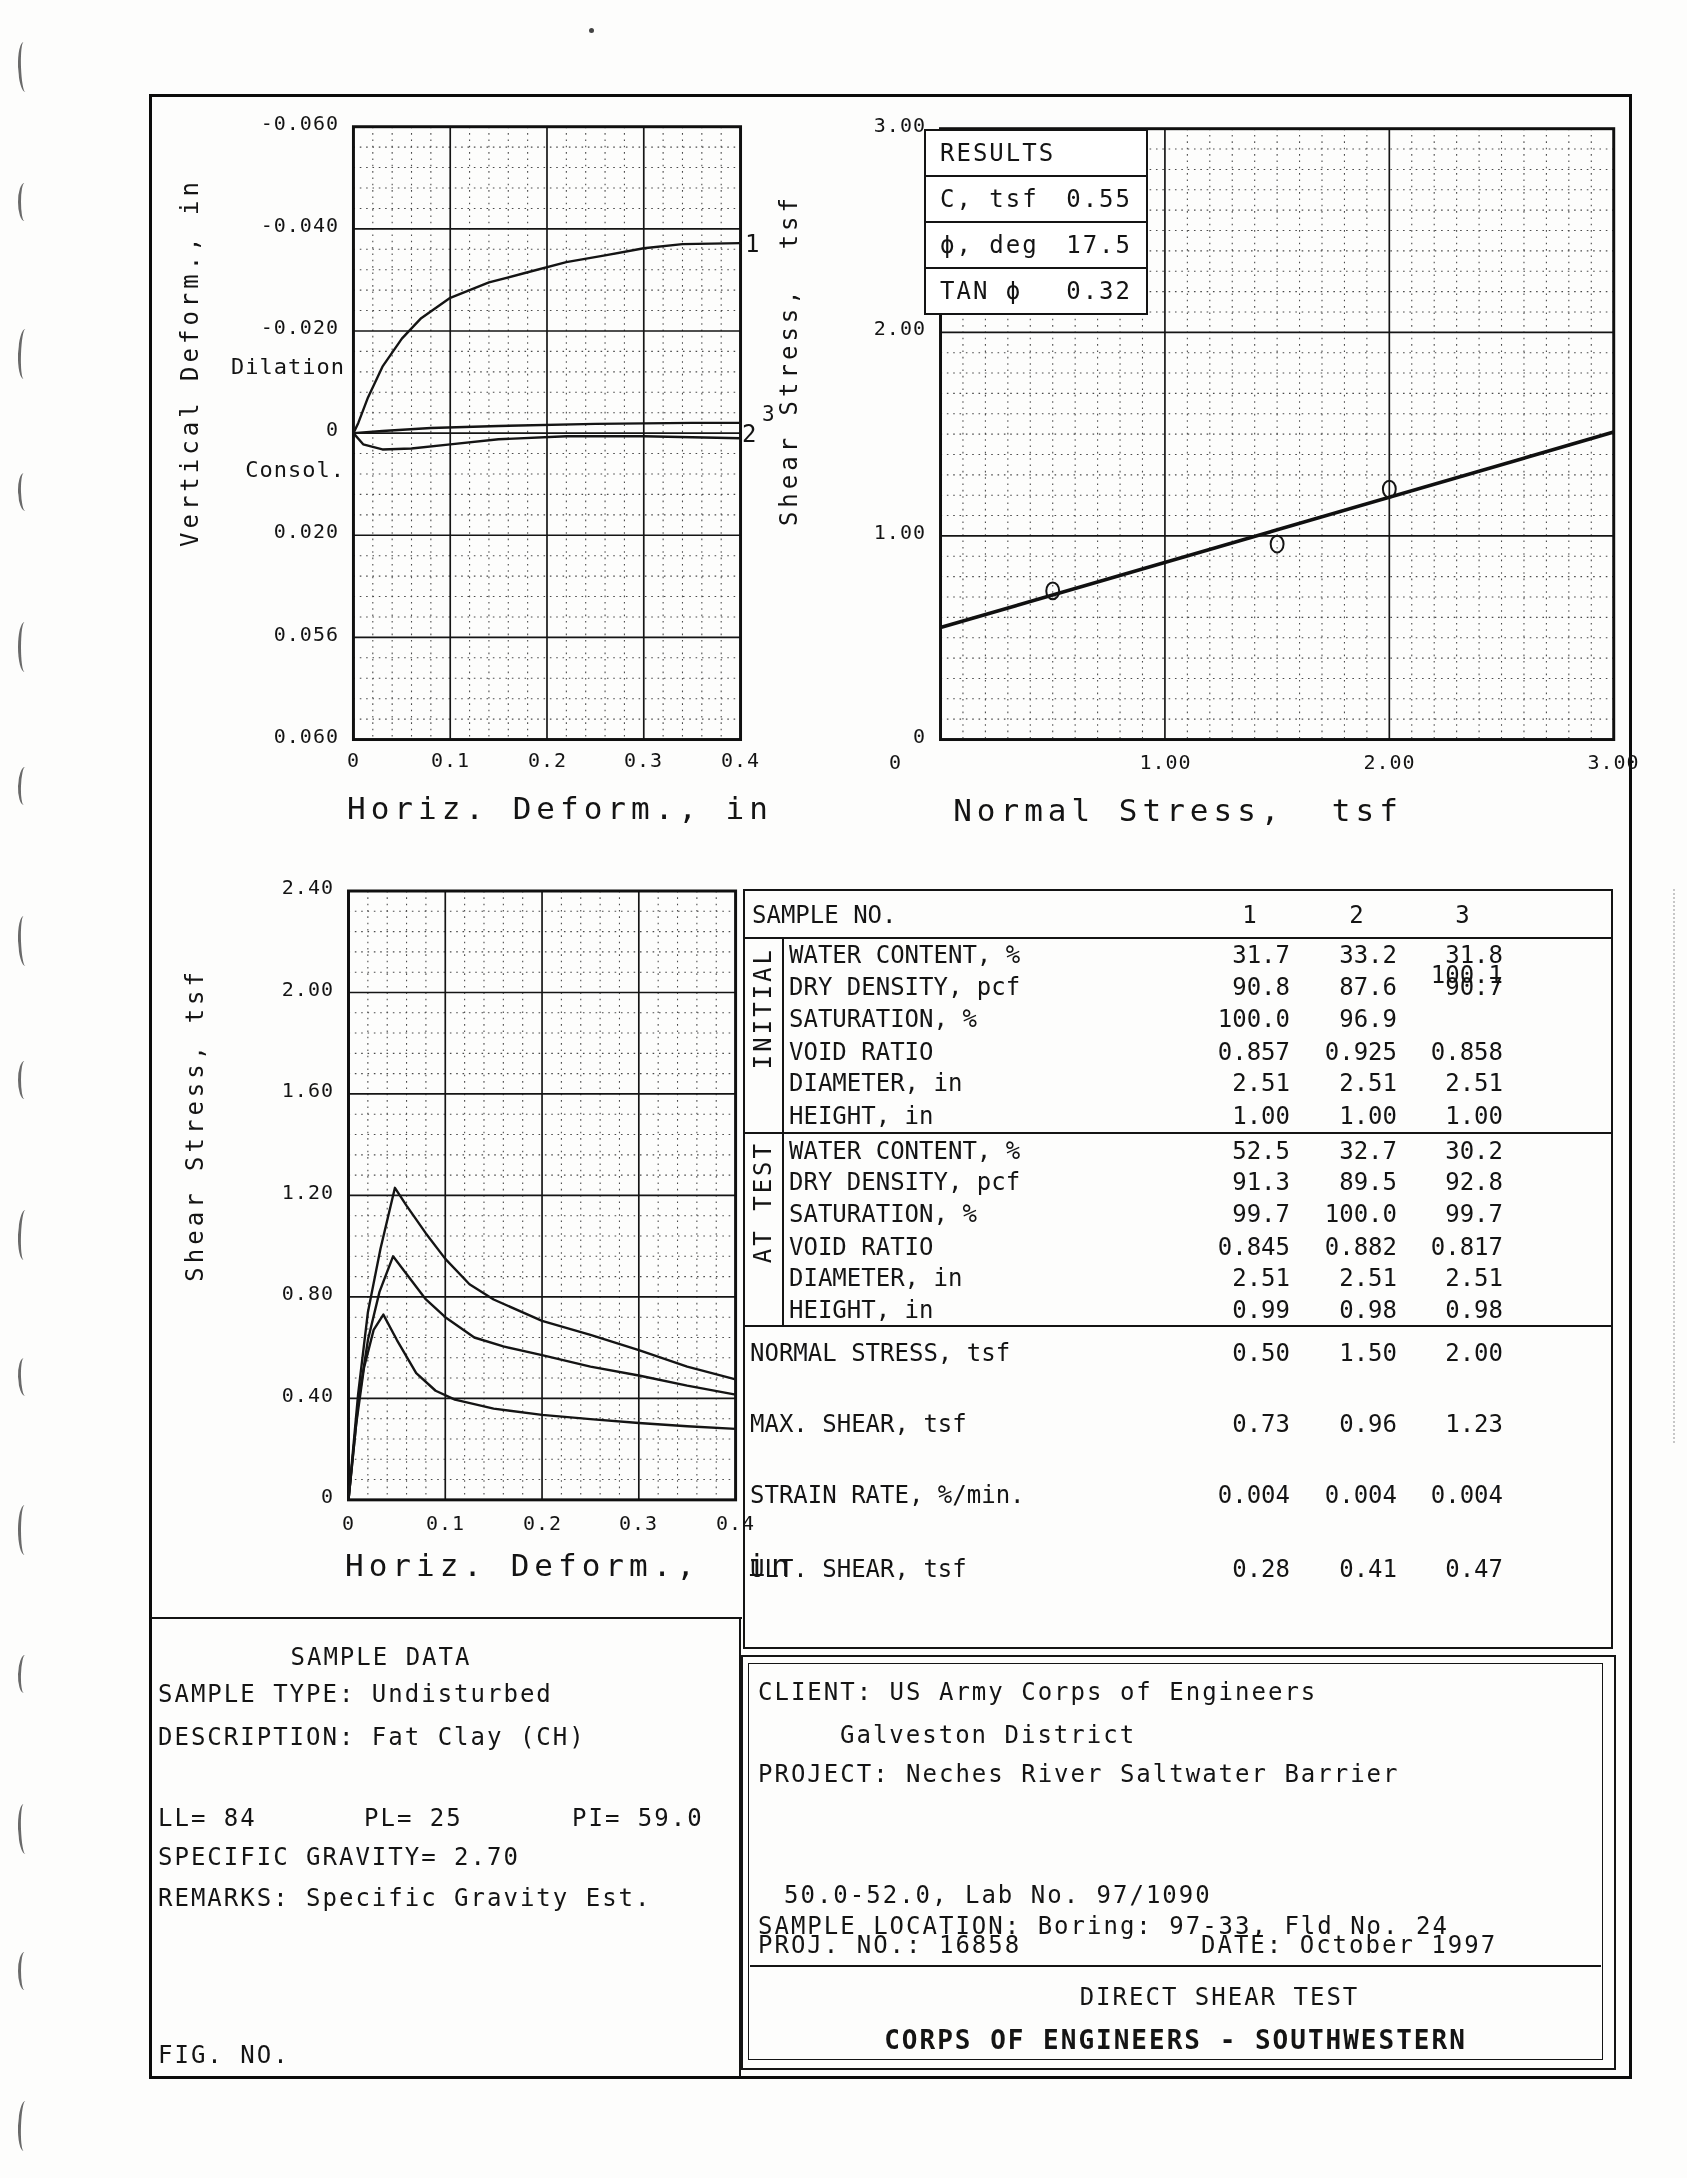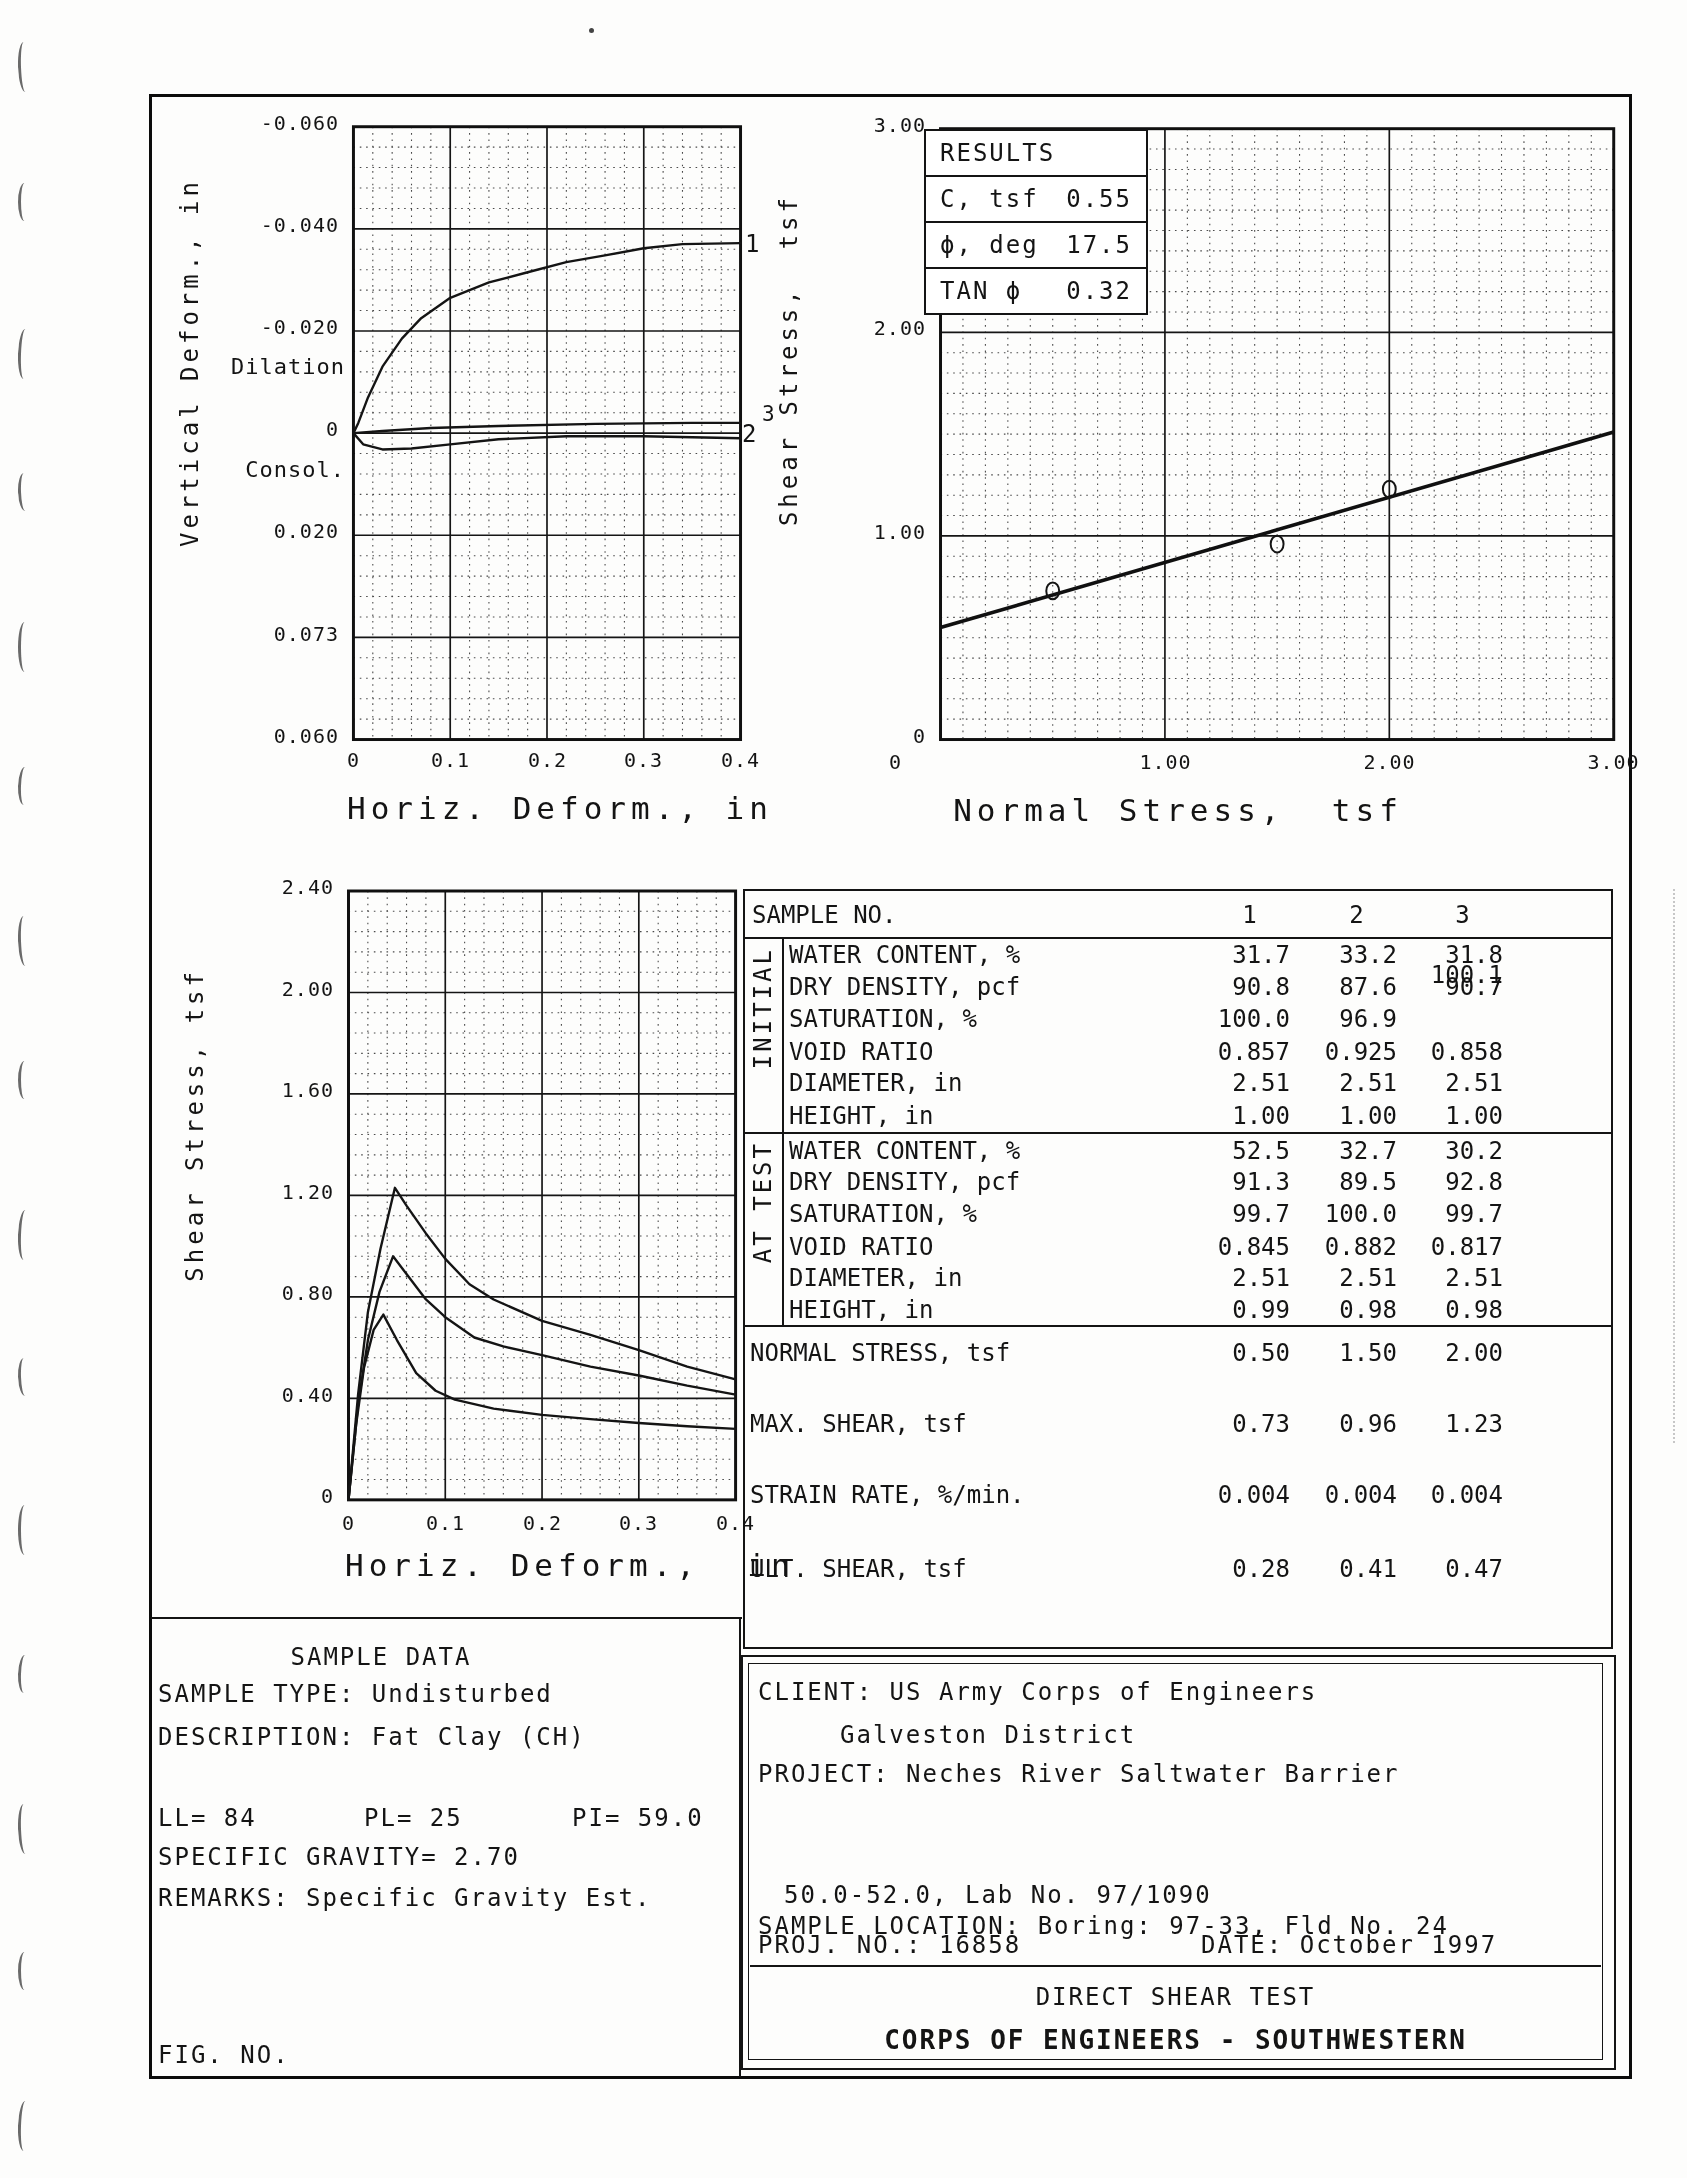--- a/index.html
+++ b/index.html
@@ -232,21 +232,21 @@
     <polyline points="352.0,1515.0 361.8,1407.4 371.6,1325.4 384.3,1261.3 398.9,1199.8 410.6,1217.8 430.2,1245.9 449.8,1271.6 474.2,1297.2 498.6,1312.6 547.5,1334.3 596.4,1348.4 645.3,1363.8 694.1,1380.5 743.0,1393.3" fill="none" stroke="#141414" stroke-width="2.4" stroke-linejoin="round" stroke-linecap="round"></polyline>
     <polyline points="352.0,1515.0 361.8,1417.6 371.6,1353.6 383.3,1304.9 397.0,1269.0 410.6,1286.9 430.2,1312.6 449.8,1330.5 479.1,1351.0 508.4,1360.0 547.5,1368.9 596.4,1380.5 645.3,1389.4 694.1,1399.7 743.0,1408.7" fill="none" stroke="#141414" stroke-width="2.4" stroke-linejoin="round" stroke-linecap="round"></polyline>
     <polyline points="352.0,1515.0 359.8,1438.1 367.6,1381.8 377.4,1343.3 387.2,1327.9 400.9,1353.6 420.4,1386.9 440.0,1404.8 459.5,1413.8 498.6,1422.8 547.5,1429.2 596.4,1433.5 645.3,1437.4 694.1,1440.7 743.0,1443.3" fill="none" stroke="#141414" stroke-width="2.4" stroke-linejoin="round" stroke-linecap="round"></polyline>
   </svg>
 <div id="gen-ticks">
     <div class="tick" style="left: 190px; top: 111px; width: 149px; text-align: right; position: absolute;">-0.060</div>
     <div class="tick" style="left: 190px; top: 213px; width: 149px; text-align: right; position: absolute;">-0.040</div>
     <div class="tick" style="left: 190px; top: 315px; width: 149px; text-align: right; position: absolute;">-0.020</div>
     <div class="tick" style="left: 190px; top: 417px; width: 149px; text-align: right; position: absolute;">0</div>
     <div class="tick" style="left: 190px; top: 519px; width: 149px; text-align: right; position: absolute;">0.020</div>
-    <div class="tick" style="left: 190px; top: 622px; width: 149px; text-align: right; position: absolute;">0.073</div>
+    <div class="tick" style="left: 190px; top: 622px; width: 149px; text-align: right; position: absolute;">0.056</div>
     <div class="tick" style="left: 190px; top: 724px; width: 149px; text-align: right; position: absolute;">0.060</div>
     <div class="tick" style="left: 294px; top: 748px; width: 119px; text-align: center; position: absolute;">0</div>
     <div class="tick" style="left: 391px; top: 748px; width: 119px; text-align: center; position: absolute;">0.1</div>
     <div class="tick" style="left: 488px; top: 748px; width: 119px; text-align: center; position: absolute;">0.2</div>
     <div class="tick" style="left: 584px; top: 748px; width: 119px; text-align: center; position: absolute;">0.3</div>
     <div class="tick" style="left: 681px; top: 748px; width: 119px; text-align: center; position: absolute;">0.4</div>
     <div class="tick" style="left: 777px; top: 724px; width: 149px; text-align: right; position: absolute;">0</div>
     <div class="tick" style="left: 777px; top: 520px; width: 149px; text-align: right; position: absolute;">1.00</div>
     <div class="tick" style="left: 777px; top: 316px; width: 149px; text-align: right; position: absolute;">2.00</div>
     <div class="tick" style="left: 777px; top: 113px; width: 149px; text-align: right; position: absolute;">3.00</div>
@@ -411,15 +411,15 @@
 <div class="box-inner" style="left:748px;top:1663px;width:853px;height:395px"></div>
 <div class="hl" style="left:750px;top:1965px;width:851px"></div>
 
 <div class="tx" style="left:758px;top:1678px">CLIENT: US Army Corps of Engineers</div>
 <div class="tx" style="left:840px;top:1721px">Galveston District</div>
 <div class="tx" style="left:758px;top:1760px">PROJECT: Neches River Saltwater Barrier</div>
 <div class="tx" style="left:758px;top:1912px">SAMPLE LOCATION: Boring: 97-33, Fld No. 24</div>
 <div class="tx" style="left:784px;top:1881px">50.0-52.0, Lab No. 97/1090</div>
 <div class="tx" style="left:758px;top:1931px">PROJ. NO.: 16858</div>
 <div class="tx" style="left:1201px;top:1931px">DATE: October 1997</div>
-<div class="tx center" style="left:750px;top:1983px;width:851px">DIRECT SHEAR TEST</div>
+<div class="tx center" style="left:794px;top:1983px;width:851px">DIRECT SHEAR TEST</div>
 <div class="tx center bold" style="left:750px;top:2025px;width:851px">CORPS OF ENGINEERS - SOUTHWESTERN</div>
 
 
 </body></html>

